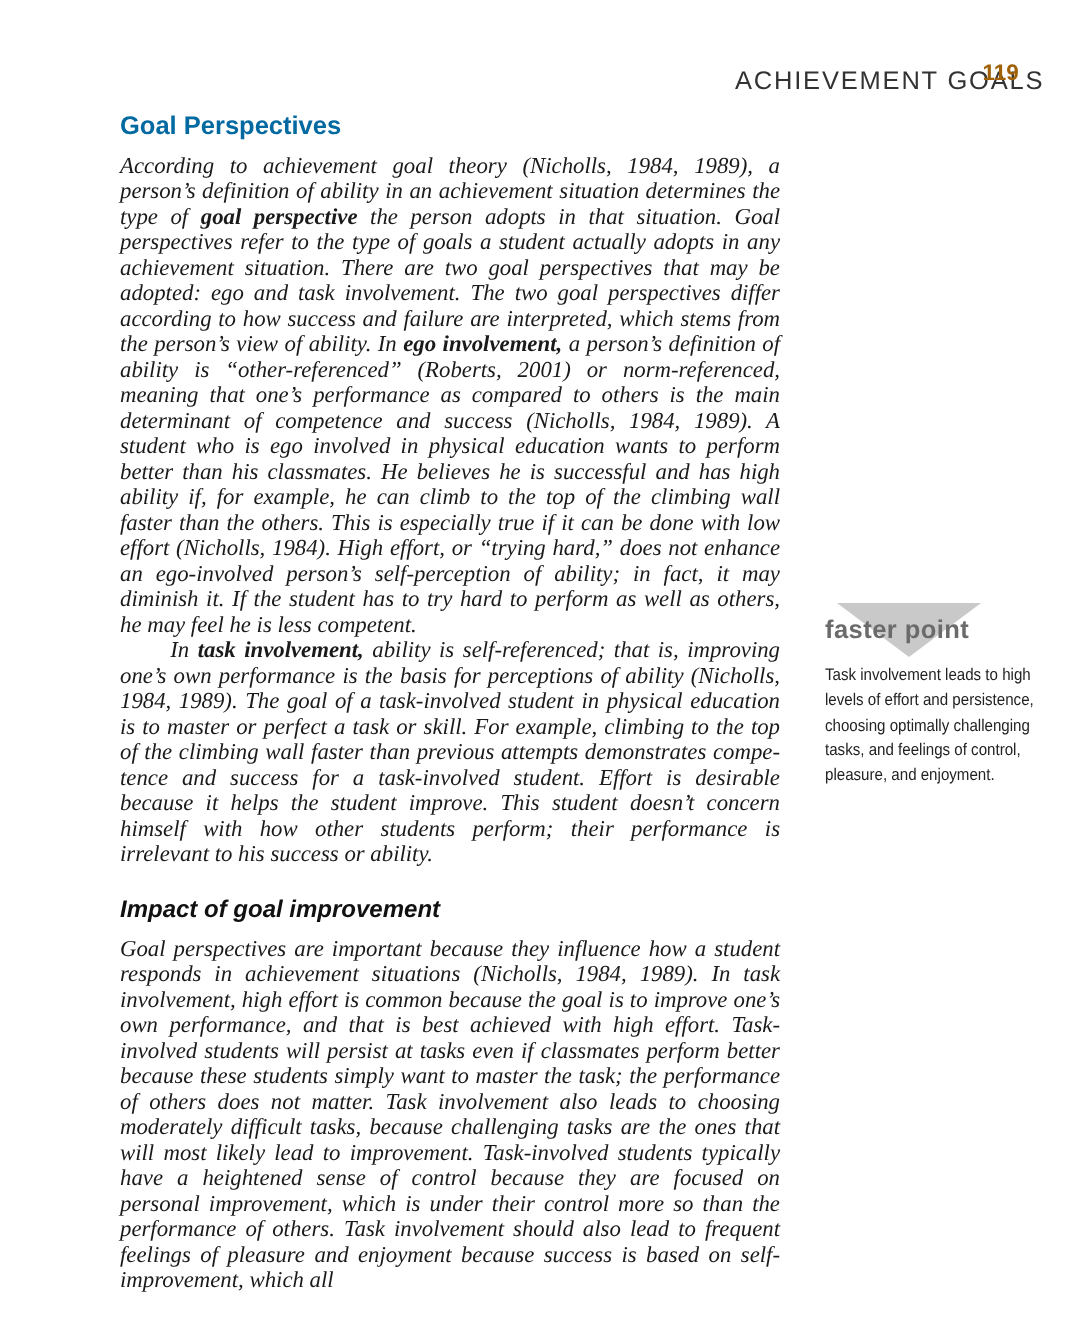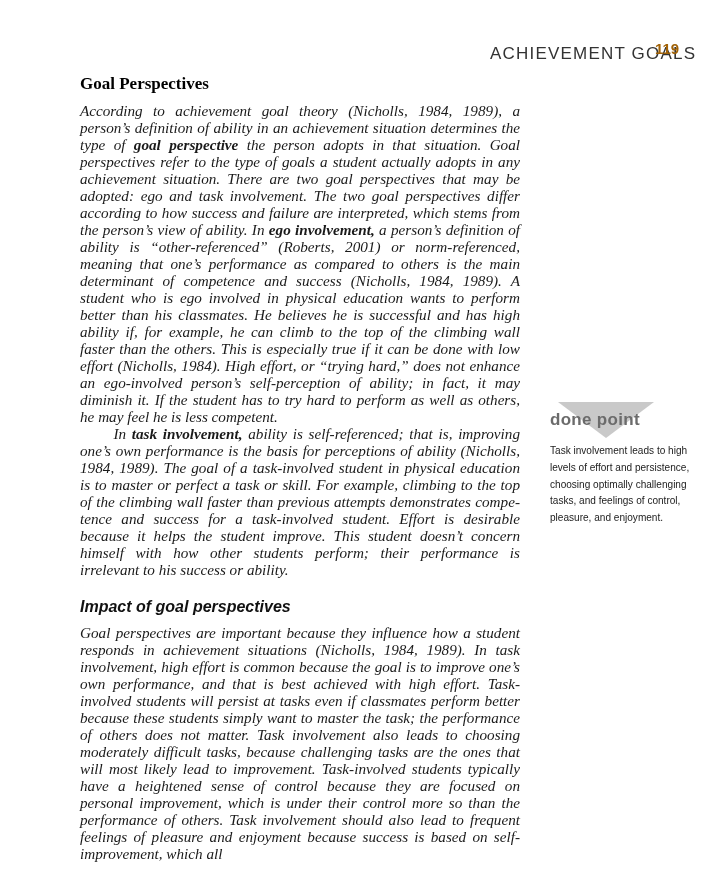--- a/index.html
+++ b/index.html
@@ -1,43 +1,43 @@
 <!DOCTYPE html>
 <html><head>
 <meta charset="utf-8">
 <style>
   html, body { margin: 0; padding: 0; background: #ffffff; }
   body { width: 726px; height: 896px; position: relative; overflow: hidden; color: #1a1a1a; }
   .running-head { position: absolute; top: 44px; left: 490px; font-family: "Liberation Sans", sans-serif; font-size: 17px; letter-spacing: 1.2px; color: #333; }
   .page-number { position: absolute; top: 40px; left: 655px; font-family: "Liberation Sans", sans-serif; font-size: 15px; font-weight: bold; color: #a16207; }
   .main { position: absolute; left: 80px; top: 70px; width: 440px; }
-  h2.section-title { font-family: Liberation Serif, serif; font-weight: bold; font-size: 17px; margin: 4px 0 8px 0; color: #000000; }
+  h2.section-title { font-family: Liberation Sans, sans-serif; font-weight: bold; font-size: 17px; margin: 4px 0 8px 0; color: #0369a1; }
   h3.subsection-title { font-family: "Liberation Sans", sans-serif; font-weight: bold; font-style: italic; font-size: 16px; margin: 20px 0 8px 0; color: #111; }
   p.body { font-family: "Liberation Serif", serif; font-size: 15.2px; line-height: 17px; text-align: justify; margin: 0; hyphens: manual; font-style: italic; }
   p.indent { text-indent: 2.2em; }
   b { font-weight: bold; }
   .sidebar { position: absolute; left: 550px; top: 402px; width: 160px; }
   .focus-head { position: relative; width: 128px; height: 38px; }
   .focus-arrow { position: absolute; left: 8px; top: 0; width: 0; height: 0; border-left: 48px solid transparent; border-right: 48px solid transparent; border-top: 36px solid #c9c9c9; }
   .focus-label { position: absolute; left: 0; top: 8px; font-family: "Liberation Sans", sans-serif; font-weight: bold; font-size: 17px; color: #6b6b6b; letter-spacing: 0.3px; }
   .focus-text { font-family: "Liberation Sans", sans-serif; font-size: 11.2px; line-height: 16.8px; color: #222; margin-top: 2px; transform: scaleX(0.9); transform-origin: left; width: 178px; }
 </style>
 </head>
 <body>
 
 <div class="running-head">ACHIEVEMENT GOALS</div>
 <div class="page-number">119</div>
 
 <div class="main">
   <h2 class="section-title">Goal Perspectives</h2>
   <p class="body"><span>According to achievement goal theory (Nicholls, 1984, 1989), a person’s definition of ability in an achievement situation determines the type of </span><b>goal perspective</b><span> the person adopts in that situation. Goal perspectives refer to the type of goals a student actually adopts in any achievement sit­u­ation. There are two goal perspectives that may be adopted: ego and task involvement. The two goal perspectives differ according to how success and failure are interpreted, which stems from the person’s view of ability. In </span><b>ego involvement,</b><span> a person’s definition of ability is “other-referenced” (Roberts, 2001) or norm-referenced, meaning that one’s performance as compared to others is the main determinant of competence and success (Nicholls, 1984, 1989). A student who is ego involved in physical educa­tion wants to perform better than his classmates. He believes he is successful and has high ability if, for example, he can climb to the top of the climbing wall faster than the others. This is especially true if it can be done with low effort (Nicholls, 1984). High effort, or “trying hard,” does not enhance an ego-involved person’s self-perception of ability; in fact, it may diminish it. If the student has to try hard to perform as well as oth­ers, he may feel he is less competent.</span></p>
   <p class="body indent"><span>In </span><b>task involvement,</b><span> ability is self-referenced; that is, improving one’s own performance is the basis for perceptions of ability (Nicholls, 1984, 1989). The goal of a task-involved student in physical education is to master or perfect a task or skill. For example, climbing to the top of the climbing wall faster than previous attempts demonstrates compe­tence and success for a task-involved student. Effort is desirable because it helps the student improve. This student doesn’t concern himself with how other students perform; their performance is irrelevant to his suc­cess or ability.</span></p>
-  <h3 class="subsection-title">Impact of goal perspectives</h3>
+  <h3 class="subsection-title">Impact of goal improvement</h3>
   <p class="body">Goal perspectives are important because they influence how a student responds in achievement situations (Nicholls, 1984, 1989). In task involvement, high effort is common because the goal is to improve one’s own performance, and that is best achieved with high effort. Task-involved students will persist at tasks even if classmates perform better because these students simply want to master the task; the performance of others does not matter. Task involvement also leads to choosing moder­ately difficult tasks, because challenging tasks are the ones that will most likely lead to improvement. Task-involved students typically have a heightened sense of control because they are focused on personal improve­ment, which is under their control more so than the performance of others. Task involvement should also lead to frequent feelings of pleasure and enjoyment because success is based on self-improvement, which all</p>
 </div>
 
 <div class="sidebar">
   <div class="focus-head">
     <div class="focus-arrow"></div>
-    <div class="focus-label">done point</div>
+    <div class="focus-label">faster point</div>
   </div>
   <div class="focus-text">Task involvement leads to high levels of effort and persistence, choosing optimally challenging tasks, and feelings of control, pleasure, and enjoyment.</div>
 </div>
 
 </body></html>

